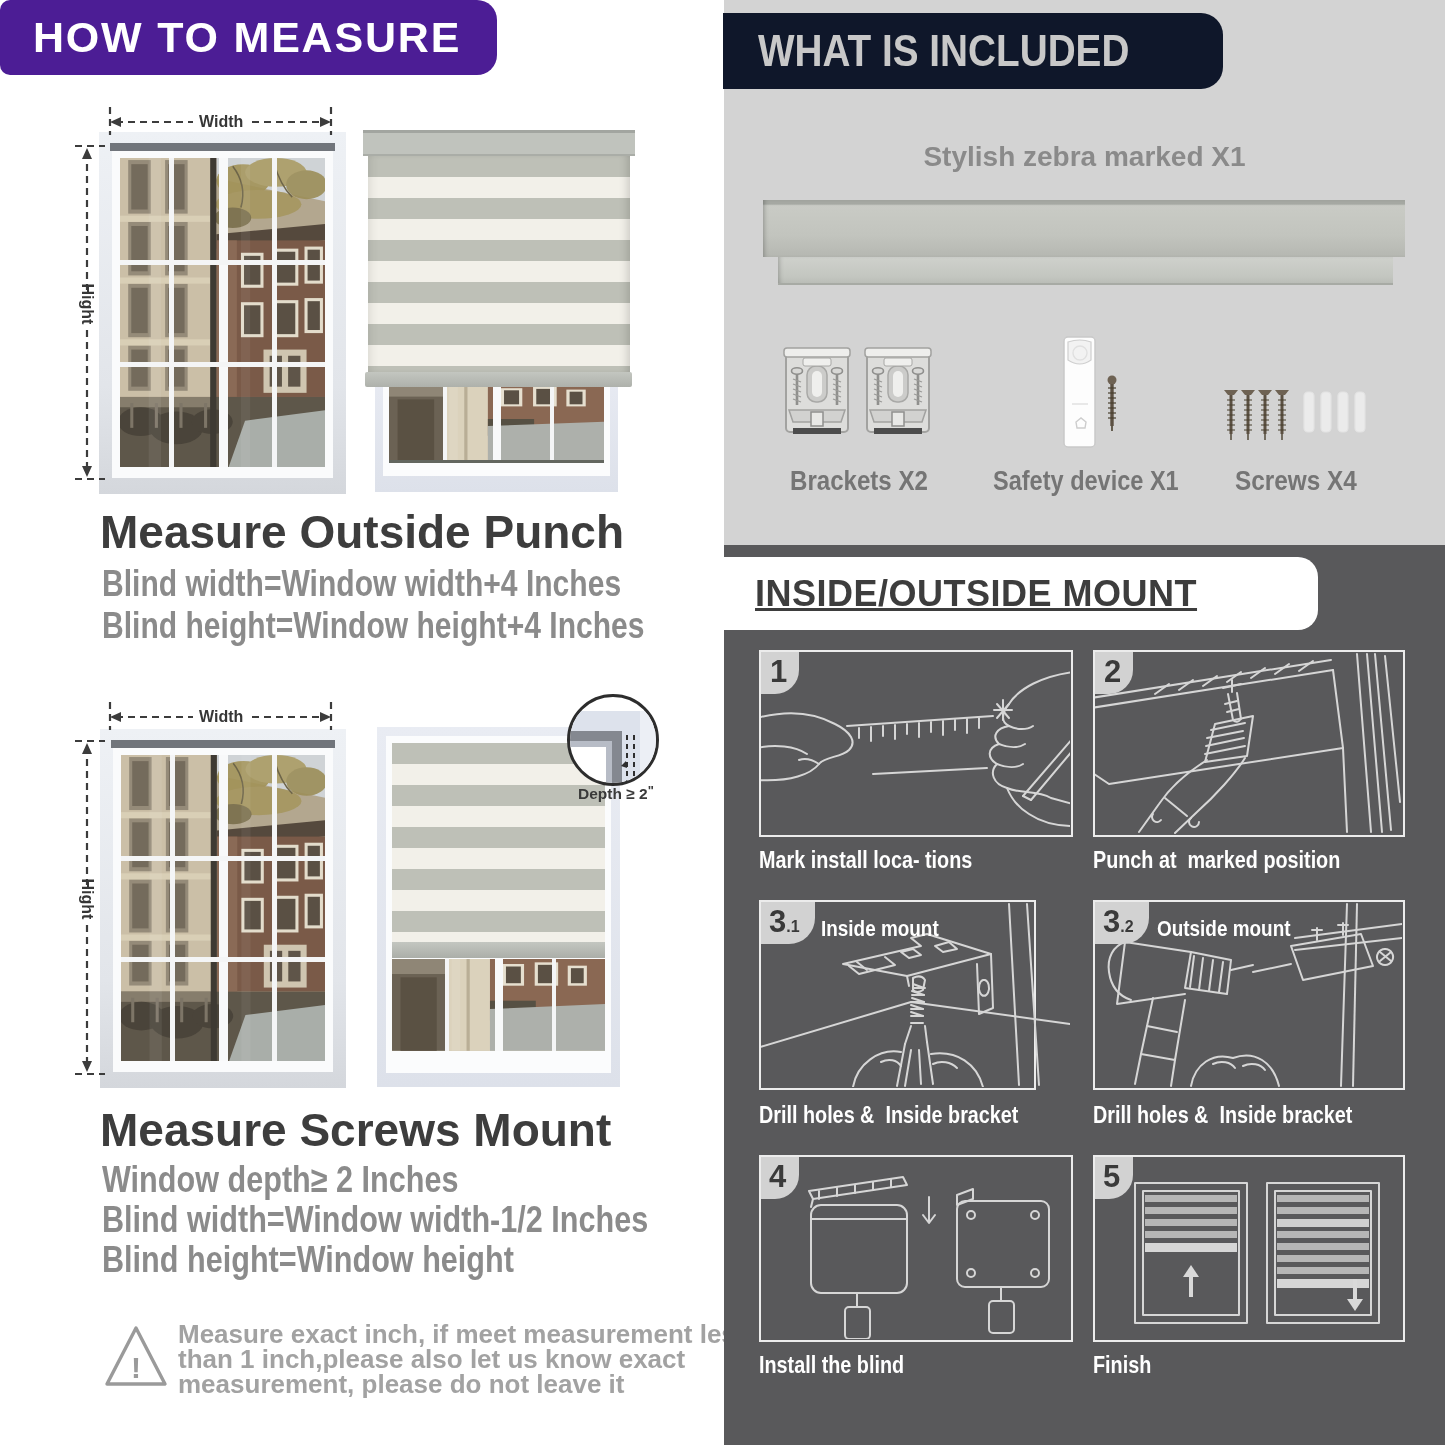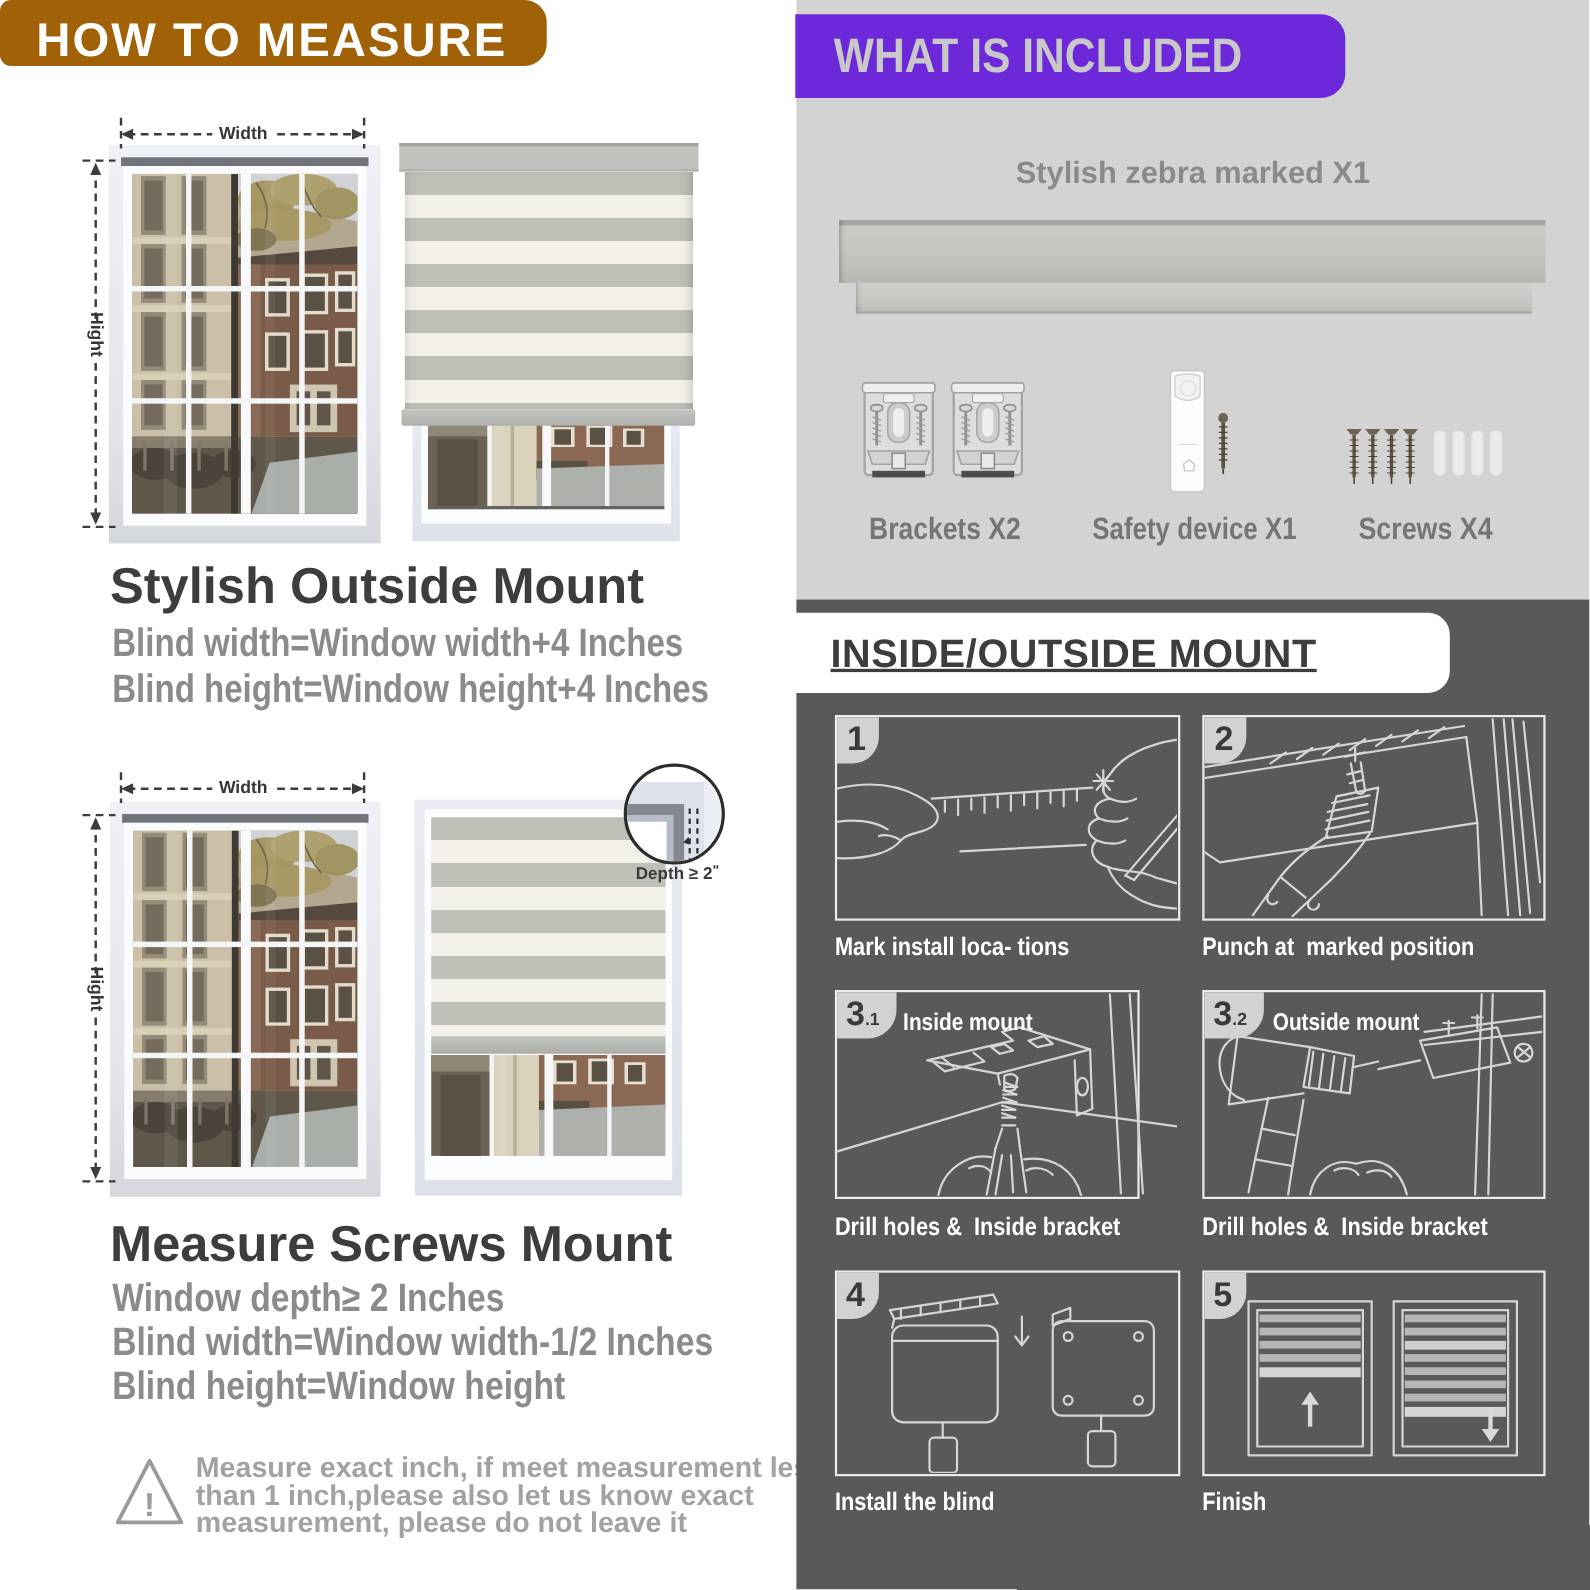--- a/index.html
+++ b/index.html
@@ -115,21 +115,21 @@
           <rect x="137" y="7" width="16" height="22"></rect>
           <rect x="168" y="11" width="12" height="18"></rect>
   </g>
   <rect x="92" y="50" width="43" height="24" fill="#565043"></rect>
   <polygon points="92,60 200,54 200,110 92,110" fill="#adb0ab"></polygon>
   <rect x="56" y="0" width="8" height="110" fill="#ffffff" opacity="0.10"></rect>
 </g>
 </defs>
 </svg>
 
-<div class="abs" style="left:0;top:12;width:497px;height:60px;background:#a16207;border-radius:10px 20px 20px 10px;text-align:center;">
+<div class="abs" style="left:0;top:12;width:497px;height:75px;background:#4c1d95;border-radius:10px 20px 20px 10px;text-align:center;">
   <div class="abs b" style="left:33px;top:0;line-height:75px;font-size:43px;color:#fff;letter-spacing:1.8px;">HOW TO MEASURE</div>
 </div>
 
 <div class="abs" style="left:99px;top:132px;width:247px;height:362px;background:linear-gradient(180deg,#eef1f5,#e2e5ea 70%,#d4d7dc);">
   <div class="abs" style="left:11px;right:11px;top:11px;height:8px;background:#71757b;"></div>
   <div class="abs" style="left:13px;right:13px;top:19px;bottom:16px;background:#fafbfc;"></div>
   <div class="abs" style="left:21px;right:21px;top:26px;bottom:27px;">
     <svg width="100%" height="100%" viewBox="0 0 200 300" preserveAspectRatio="none">
         <use href="#photo"></use>
       </svg>
@@ -171,21 +171,21 @@
     <div class="abs" style="left:25%;top:0;bottom:0;width:4px;background:#f4f5f6;"></div>
     <div class="abs" style="left:50%;top:0;bottom:0;width:8px;margin-left:-4px;background:#f8f9fa;"></div>
     <div class="abs" style="left:75%;top:0;bottom:0;width:4px;background:#f4f5f6;"></div>
   </div>
   <div class="abs" style="left:14px;right:14px;bottom:29px;height:3px;background:#62665f;"></div>
 </div>
 <div class="abs" style="left:363px;top:130px;width:272px;height:26px;background:#c0c3bd;border-top:3px solid #a2a5a0;box-shadow:inset 0 -2px 0 #aaada7;box-sizing:border-box;"></div>
 <div class="abs" style="left:368px;top:156px;width:262px;height:216px;background:repeating-linear-gradient(180deg,#bec0b7 0 21px,#f2f0e9 21px 42px);box-shadow:inset -8px 0 10px -6px rgba(0,0,0,.18), inset 8px 0 10px -6px rgba(0,0,0,.10);"></div>
 <div class="abs" style="left:365px;top:372px;width:267px;height:15px;background:linear-gradient(180deg,#c3c6c0,#aeb1ab);border-radius:2px;"></div>
 
-<div class="abs b" style="left:100px;top:505px;font-size:46px;color:#3d3d3d;">Stylish Outside Mount</div>
+<div class="abs b" style="left:100px;top:505px;font-size:46px;color:#3d3d3d;">Measure Outside Punch</div>
 <div class="abs b" style="left:102px;top:563px;font-size:36px;line-height:42px;color:#8b8b8b;transform:scaleX(0.835);transform-origin:left top;">Blind width=Window width+4 Inches<br>Blind height=Window height+4 Inches</div>
 
 <div class="abs" style="left:100px;top:729px;width:246px;height:359px;background:linear-gradient(180deg,#eef1f5,#e2e5ea 70%,#d4d7dc);">
   <div class="abs" style="left:11px;right:11px;top:11px;height:8px;background:#71757b;"></div>
   <div class="abs" style="left:13px;right:13px;top:19px;bottom:16px;background:#fafbfc;"></div>
   <div class="abs" style="left:21px;right:21px;top:26px;bottom:27px;">
     <svg width="100%" height="100%" viewBox="0 0 200 300" preserveAspectRatio="none">
         <use href="#photo"></use>
       </svg>
     <div class="abs" style="left:25%;top:0;bottom:0;width:5px;margin-left:-2px;background:#f4f5f6;"></div>
@@ -249,21 +249,21 @@
 <div class="abs b" style="left:100px;top:1103px;font-size:46px;color:#3d3d3d;">Measure Screws Mount</div>
 <div class="abs b" style="left:102px;top:1160px;font-size:36px;line-height:40px;color:#8b8b8b;transform:scaleX(0.85);transform-origin:left top;">Window depth≥ 2 Inches<br>Blind width=Window width-1/2 Inches<br>Blind height=Window height</div>
 
 <svg class="abs" style="left:103px;top:1322px;" width="66" height="70" viewBox="0 0 66 70">
   <path d="M33,6 L62,62 L4,62 Z" fill="none" stroke="#9a9a9a" stroke-width="3.4" stroke-linejoin="round"></path>
   <text x="33" y="56" text-anchor="middle" font-size="30" font-weight="bold" fill="#9a9a9a">!</text>
 </svg>
 <div class="abs b" style="left:178px;top:1322px;font-size:26px;line-height:25px;color:#a2a2a2;font-weight:bold;">Measure exact inch, if meet measurement less<br>than 1 inch,please also let us know exact<br>measurement, please do not leave it</div>
 
 <div class="abs" style="left:724px;top:0;width:721px;height:545px;background:#d3d3d3;"></div>
-<div class="abs" style="left:723px;top:13px;width:500px;height:76px;background:#6d28d9;border-radius:0 22px 22px 0;">
+<div class="abs" style="left:723px;top:13px;width:500px;height:76px;background:#0f172a;border-radius:0 22px 22px 0;">
   <div class="abs b" style="left:35px;top:0;line-height:76px;font-size:44px;color:#c8c8c8;transform:scaleX(0.88);transform-origin:left center;">WHAT IS INCLUDED</div>
 </div>
 <div class="abs b" style="left:724px;top:141px;width:721px;text-align:center;font-size:28px;color:#8a8a8a;">Stylish zebra marked X1</div>
 
 <div class="abs" style="left:763px;top:200px;width:642px;height:57px;background:linear-gradient(180deg,#a5a8a2 0 4px,#c9cbc5 10%,#c2c4be 62%,#b5b7b1);box-shadow:inset 4px 0 5px -3px rgba(0,0,0,.28);"></div>
 <div class="abs" style="left:778px;top:257px;width:615px;height:28px;background:linear-gradient(180deg,#cfd1cc,#c3c6c0 70%,#b7bab4);box-shadow:inset 0 -2px 0 #a7aaa4, inset 4px 0 5px -3px rgba(0,0,0,.25);"></div>
 
 <svg class="abs" style="left:783px;top:344px;" width="68" height="96" viewBox="0 0 68 96">
   <rect x="3" y="8" width="62" height="80" rx="4" fill="#dddddb" stroke="#a2a2a0" stroke-width="2"></rect>
   <rect x="1" y="4" width="66" height="9" rx="3" fill="#eeeeec" stroke="#a2a2a0" stroke-width="1.5"></rect>

